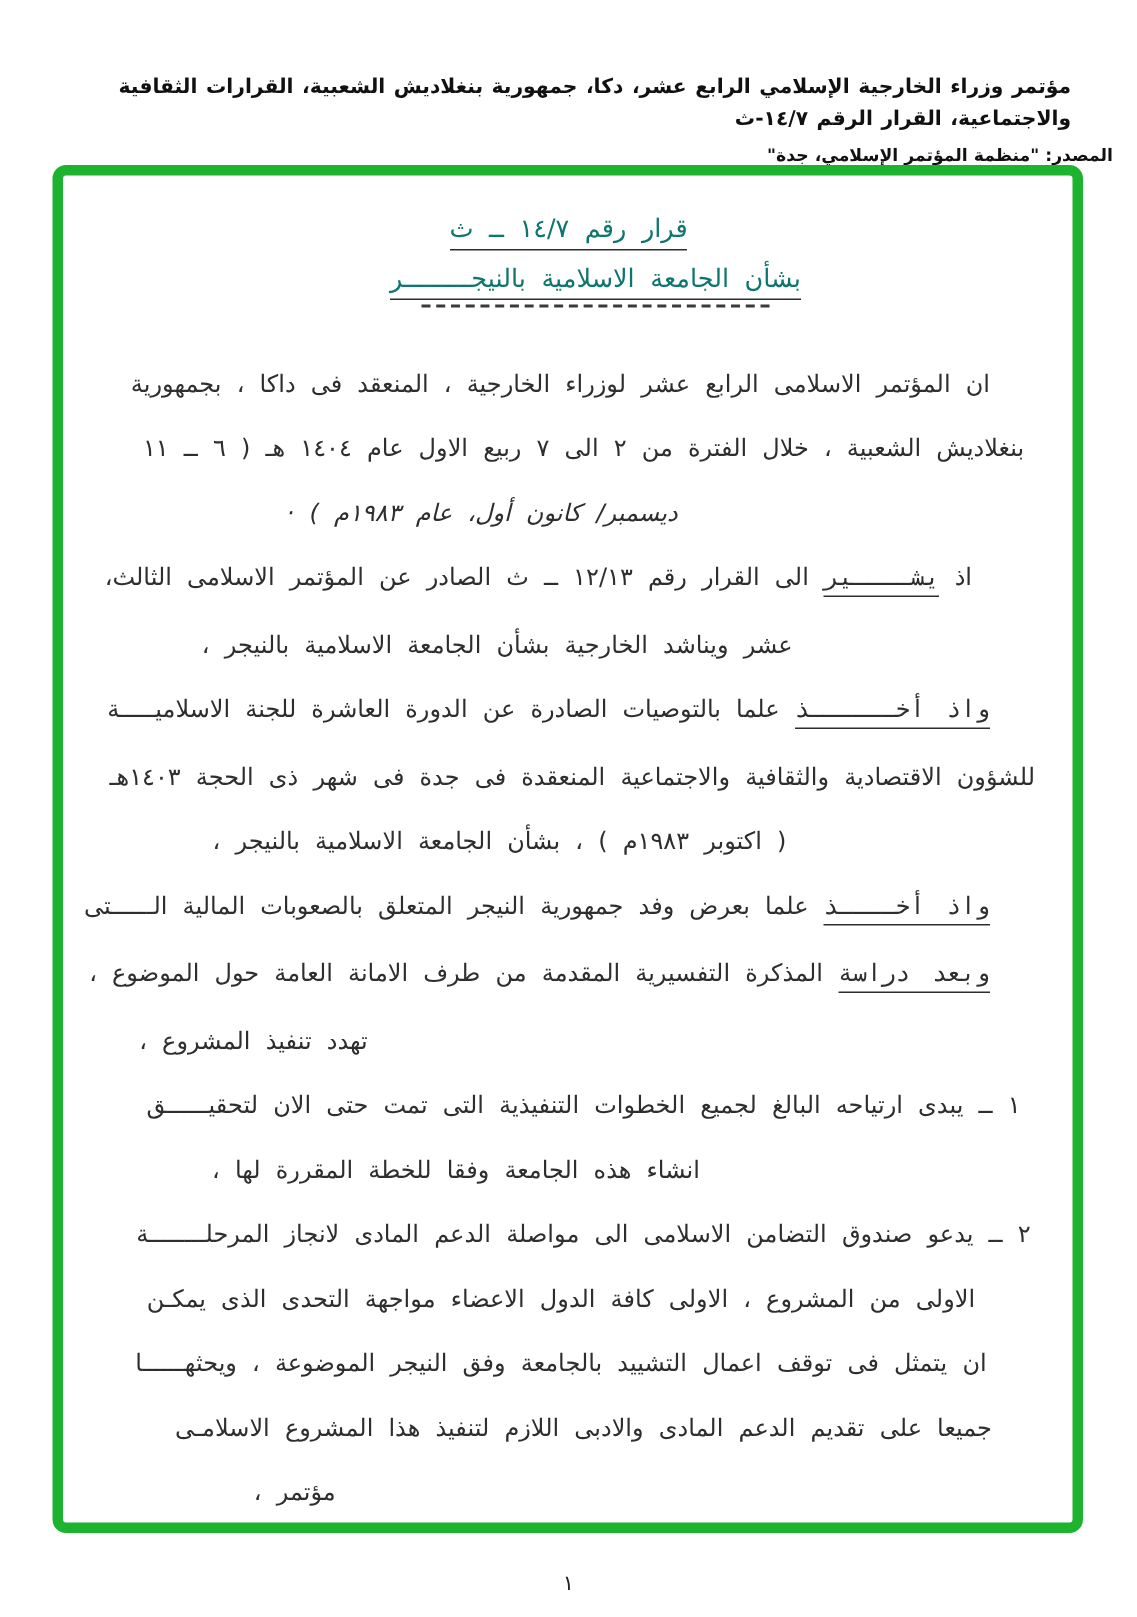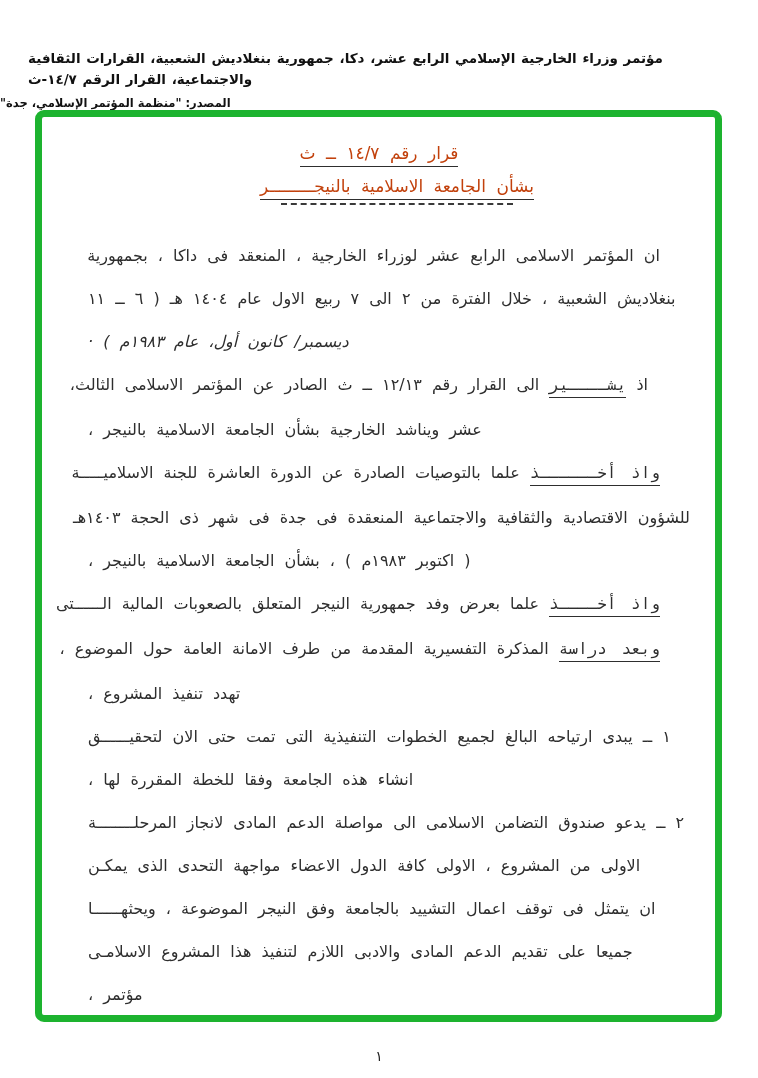--- a/index.html
+++ b/index.html
@@ -2,55 +2,55 @@
 <html lang="ar"><head>
 <meta charset="utf-8">
 <style>
   html,body{margin:0;padding:0;}
   body{
     width:758px;height:1078px;position:relative;background:#ffffff;
     font-family:"DejaVu Sans",sans-serif;color:#2b2b2b;overflow:hidden;
   }
   
   .page-header{
-    position:absolute;top:48px;left:0;right:16px;text-align:left;direction:rtl;
+    position:absolute;top:48px;left:0;right:16px;text-align:right;direction:rtl;
   }
   .page-header .h1{
     font-size:13.5px;font-weight:bold;color:#111;line-height:1.55;
     padding:0 28px;word-spacing:1px;
   }
   .page-header .h2{
     font-size:11.5px;font-weight:bold;color:#111;margin-top:6px;
   }
   
   .scan-frame{
     position:absolute;left:35px;top:110px;width:673px;height:898px;
     border:7px solid #1db32f;border-radius:9px;background:#fff;
   }
   
   .doc-head{
     position:absolute;top:143px;left:0;right:0;text-align:center;direction:rtl;
-    color:#c2410c;
+    color:#0f766e;
   }
   .doc-title{
     display:inline-block;font-size:17px;word-spacing:5px;
     border-bottom:1.5px solid #2e2e2e;padding-bottom:3px;
   }
   .doc-subtitle-wrap{margin-top:9px;margin-left:36px;}
   .doc-subtitle{
     display:inline-block;font-size:17px;word-spacing:5px;
     border-bottom:1.5px solid #2e2e2e;padding-bottom:3px;
   }
   .doc-subtitle-dashes{
     width:232px;margin:3px auto 0 auto;border-top:2px dashed #3a3a3a;height:0;
   }
   .doc-text{
     position:absolute;top:234px;right:68px;left:88px;direction:rtl;
     font-size:16px;line-height:43px;color:#2e2e2e;word-spacing:5px;
-    text-align:left;
+    text-align:center;
   }
   .line{white-space:nowrap;}
   .ul{border-bottom:1.5px solid #2e2e2e;padding-bottom:2px;font-family:Liberation Mono, monospace;}
   .pr30{padding-right:30px;}
   .pr42{padding-right:42px;}
   .pr112{padding-right:112px;}
   .pr115{padding-right:115px;}
   .pr135{padding-right:135px;font-style:italic;}
   .pr170{padding-right:170px;}
   .pr385{padding-right:385px;}

